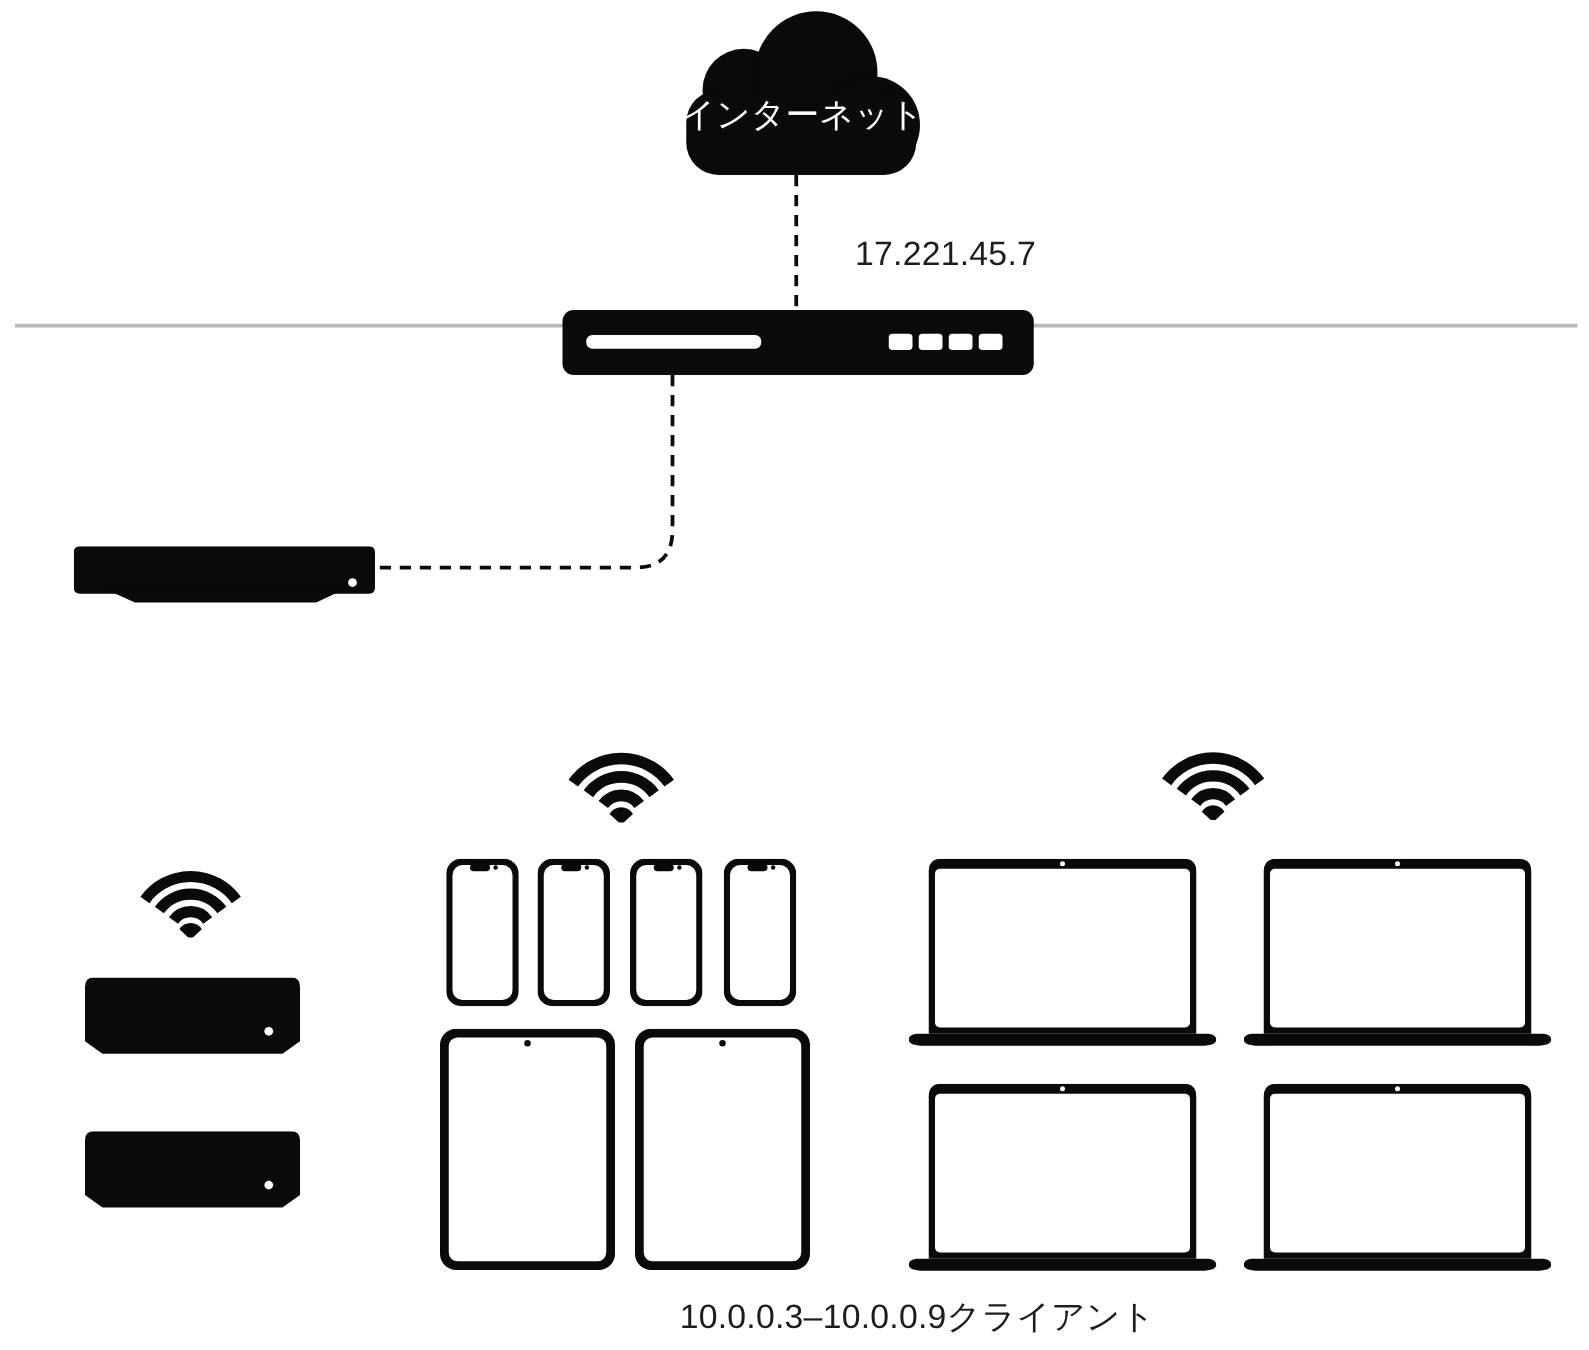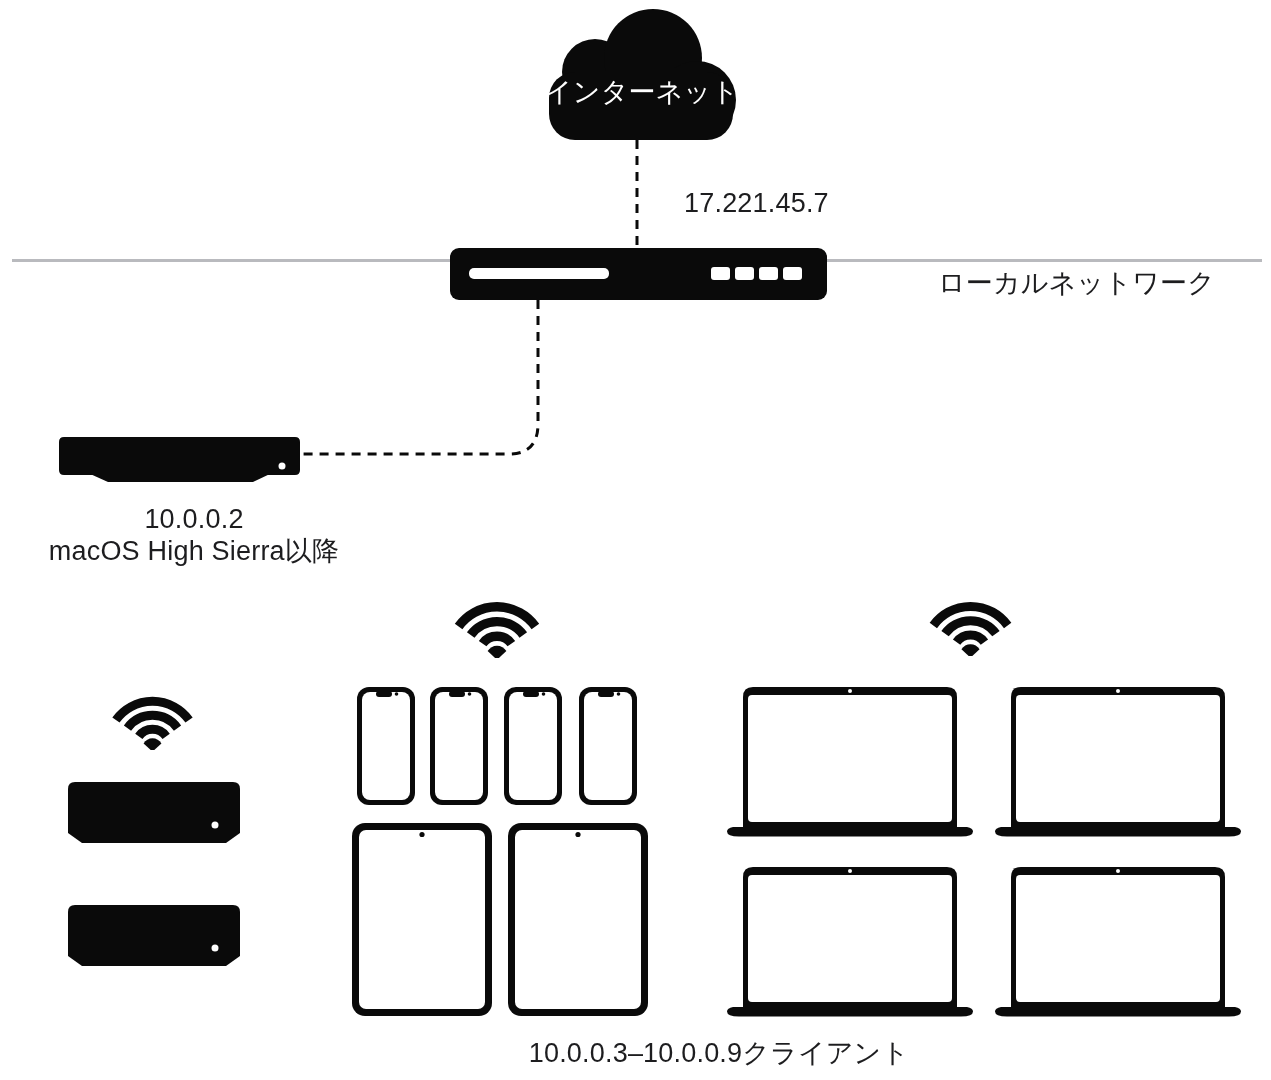--- a/index.html
+++ b/index.html
@@ -81,37 +81,32 @@
       <circle cx="108" cy="50" r="49"></circle>
       <circle cx="152" cy="92" r="39"></circle>
       <rect x="4" y="64" width="184" height="68" rx="26"></rect>
     </g>
   </svg>
   <div class="abs label center cloud-label" style="left:545px;top:76px;width:192px">インターネット</div>
 
   <div class="abs label" style="left:684px;top:187px">17.221.45.7</div>
 
   <div class="abs net-line" style="left:12px;top:259px;width:1250px"></div>
-  <div class="abs label" style="left:938px;top:267px">ローカルネットワーク</div>
 
   <div class="abs router" style="left:450px;top:248px;width:377px;height:52px">
     <div class="router-bar"></div>
     <div class="router-light" style="left:261px"></div>
     <div class="router-light" style="left:285px"></div>
     <div class="router-light" style="left:309px"></div>
     <div class="router-light" style="left:333px"></div>
   </div>
 
   <svg class="abs" style="left:59px;top:437px" width="241" height="46" viewBox="0 0 241 46">
       <use href="#macmini"></use>
     </svg>
-  <div class="abs center" style="left:29px;top:503px;width:330px">
-    <div class="label">10.0.0.2</div>
-    <div class="label">macOS High Sierra以降</div>
-  </div>
 
   <svg class="abs" style="left:112px;top:690px" width="81" height="60" viewBox="0 0 86 64">
       <use href="#wifi"></use>
     </svg>
   <svg class="abs" style="left:68px;top:782px" width="172" height="62" viewBox="0 0 172 62">
       <use href="#appletv"></use>
     </svg>
   <svg class="abs" style="left:68px;top:905px" width="172" height="62" viewBox="0 0 172 62">
       <use href="#appletv"></use>
     </svg>
@@ -147,15 +142,15 @@
   <svg class="abs" style="left:995px;top:687px" width="246" height="150" viewBox="0 0 246 150">
       <use href="#macbook"></use>
     </svg>
   <svg class="abs" style="left:727px;top:867px" width="246" height="150" viewBox="0 0 246 150">
       <use href="#macbook"></use>
     </svg>
   <svg class="abs" style="left:995px;top:867px" width="246" height="150" viewBox="0 0 246 150">
       <use href="#macbook"></use>
     </svg>
 
-  <div class="abs label center" style="left:434px;top:1037px;width:570px">10.0.0.3–10.0.0.9クライアント</div>
+  <div class="abs label center" style="left:449px;top:1037px;width:570px">10.0.0.3–10.0.0.9クライアント</div>
 
 </div>
 
 </body></html>

